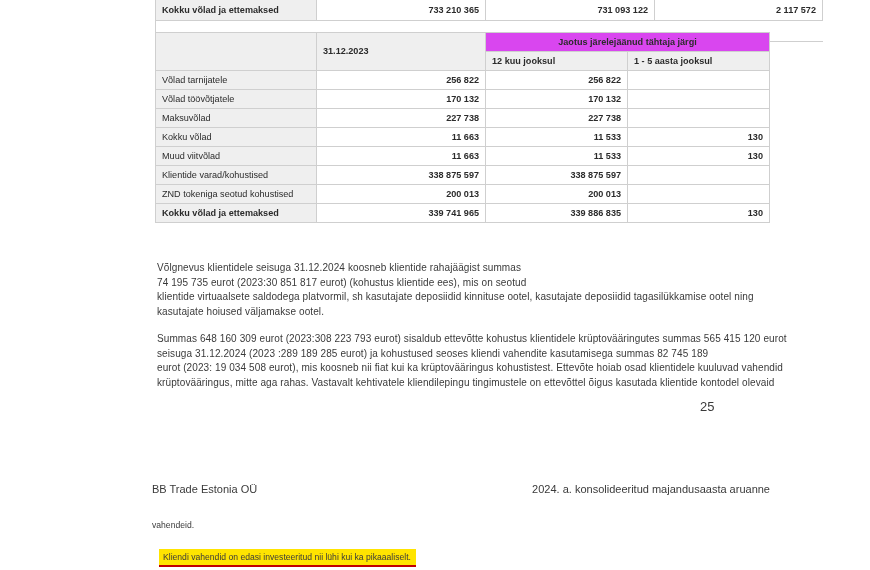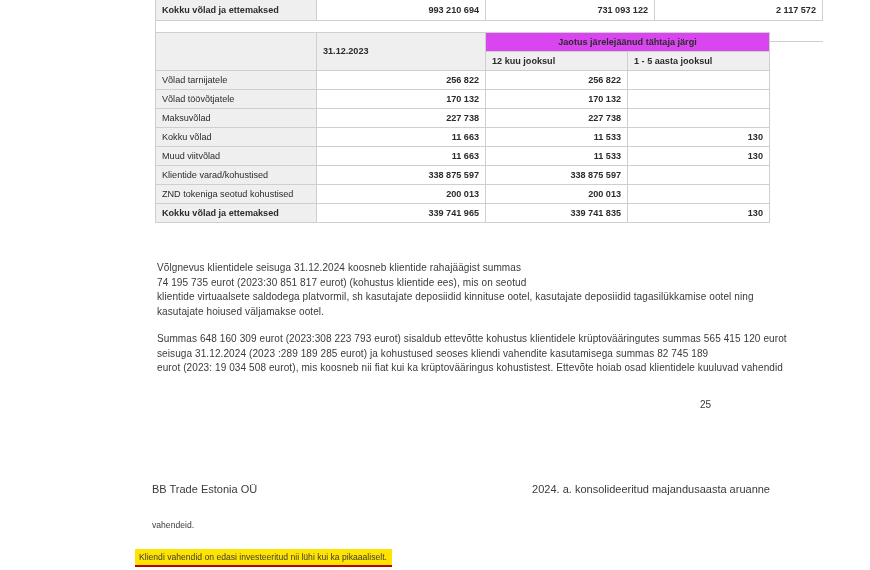--- a/index.html
+++ b/index.html
@@ -91,21 +91,21 @@
   }
   #para-one { left: 157px; top: 261px; }
   #para-two { left: 157px; top: 332px; }
   .para .ln { display: block; }
 
   
   #page-number {
     position: absolute;
     left: 700px;
     top: 399px;
-    font-size: 10px;
+    font-size: 13px;
     color: #3a3a3a;
   }
 
   
   #footer-row {
     position: absolute;
     left: 152px;
     top: 483px;
     width: 618px;
     display: flex;
@@ -119,41 +119,41 @@
     position: absolute;
     left: 152px;
     top: 520px;
     font-size: 8.6px;
     color: #3a3a3a;
   }
 
   
   #highlighted-sentence {
     position: absolute;
-    left: 135px;
+    left: 159px;
     top: 549px;
     padding: 2px 5px 2px 4px;
     background: #ffe400;
     border-bottom: 2.5px solid #c00000;
     font-size: 8.6px;
     color: #3a3a3a;
     line-height: 12px;
     white-space: nowrap;
   }
 </style>
 </head>
 <body>
 
 <div class="page">
 
   <table class="tbl" id="summary-table">
     <tbody>
       <tr>
         <td class="c-label bold" style="width:148px">Kokku võlad ja ettemaksed</td>
-        <td class="c-num bold" style="width:156px">993 210 694</td>
+        <td class="c-num bold" style="width:156px">733 210 365</td>
         <td class="c-num bold" style="width:156px">731 093 122</td>
         <td class="c-num bold" style="width:155px">2 117 572</td>
       </tr>
       <tr>
         <td class="c-blank" style="background:#ffffff;border-left:1px solid #cfcfcf;border-right:none;" colspan="4">&nbsp;</td>
       </tr>
     </tbody>
   </table>
 
   <table class="tbl" id="maturity-table">
@@ -208,37 +208,38 @@
       </tr>
       <tr>
         <td class="c-label">ZND tokeniga seotud kohustised</td>
         <td class="c-num">200 013</td>
         <td class="c-num">200 013</td>
         <td class="c-num"></td>
       </tr>
       <tr>
         <td class="c-label bold">Kokku võlad ja ettemaksed</td>
         <td class="c-num bold">339 741 965</td>
-        <td class="c-num bold">339 741 835</td>
+        <td class="c-num bold">339 886 835</td>
         <td class="c-num bold">130</td>
       </tr>
     </tbody>
   </table>
 
   <div class="para" id="para-one">
     <span class="ln">Võlgnevus klientidele seisuga 31.12.2024 koosneb klientide rahajäägist summas</span>
     <span class="ln">74 195 735 eurot  (2023:30 851 817 eurot) (kohustus klientide ees), mis on seotud</span>
     <span class="ln">klientide virtuaalsete saldodega platvormil, sh kasutajate deposiidid kinnituse ootel, kasutajate deposiidid tagasilükkamise ootel ning</span>
     <span class="ln">kasutajate hoiused väljamakse ootel.</span>
   </div>
 
   <div class="para" id="para-two">
     <span class="ln">Summas 648 160 309  eurot (2023:308 223 793 eurot) sisaldub ettevõtte kohustus klientidele krüptovääringutes summas 565 415 120 eurot</span>
     <span class="ln">seisuga 31.12.2024 (2023 :289 189 285 eurot) ja kohustused seoses kliendi vahendite kasutamisega summas 82 745 189</span>
     <span class="ln">eurot (2023: 19 034 508 eurot), mis koosneb nii fiat kui ka krüptovääringus kohustistest. Ettevõte hoiab osad klientidele kuuluvad vahendid</span>
+    <span class="ln">krüptovääringus, mitte aga rahas.  Vastavalt kehtivatele kliendilepingu tingimustele on ettevõttel õigus kasutada klientide kontodel olevaid</span>
   </div>
 
   <div id="page-number">25</div>
 
   <div id="footer-row">
     <span>BB Trade Estonia OÜ</span>
     <span>2024. a. konsolideeritud majandusaasta aruanne</span>
   </div>
 
   <div id="continuation-text">vahendeid.</div>

